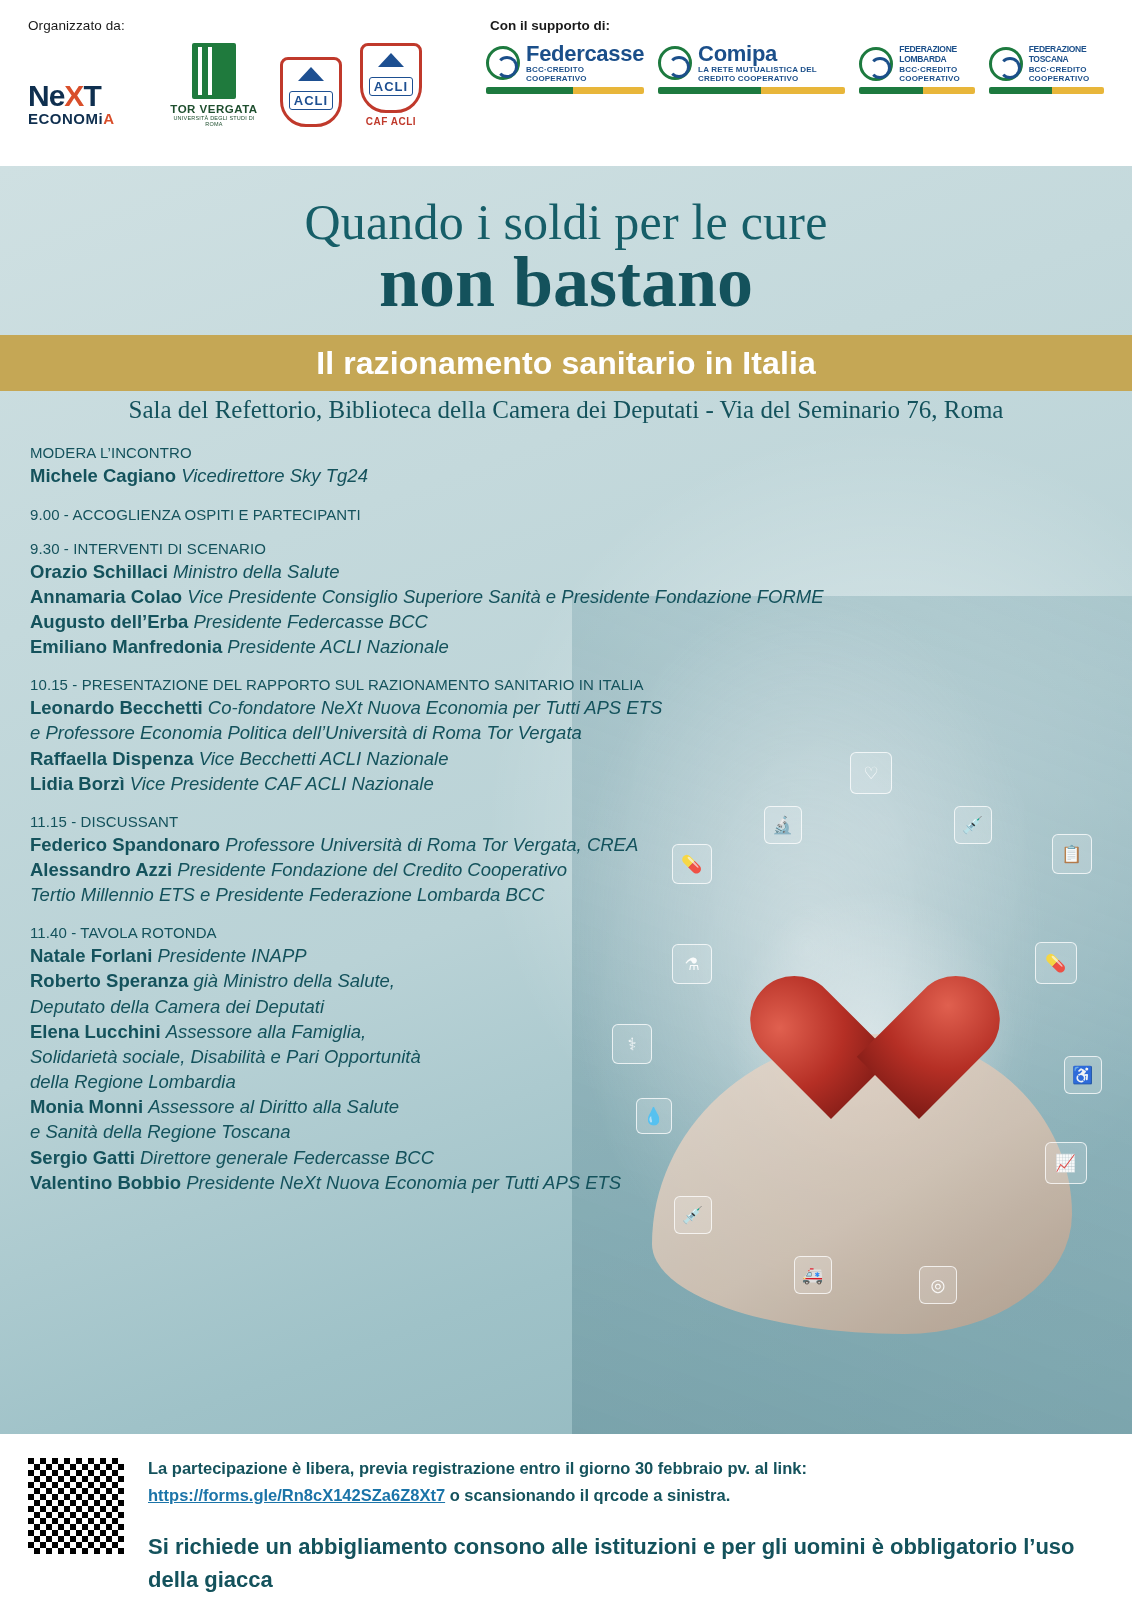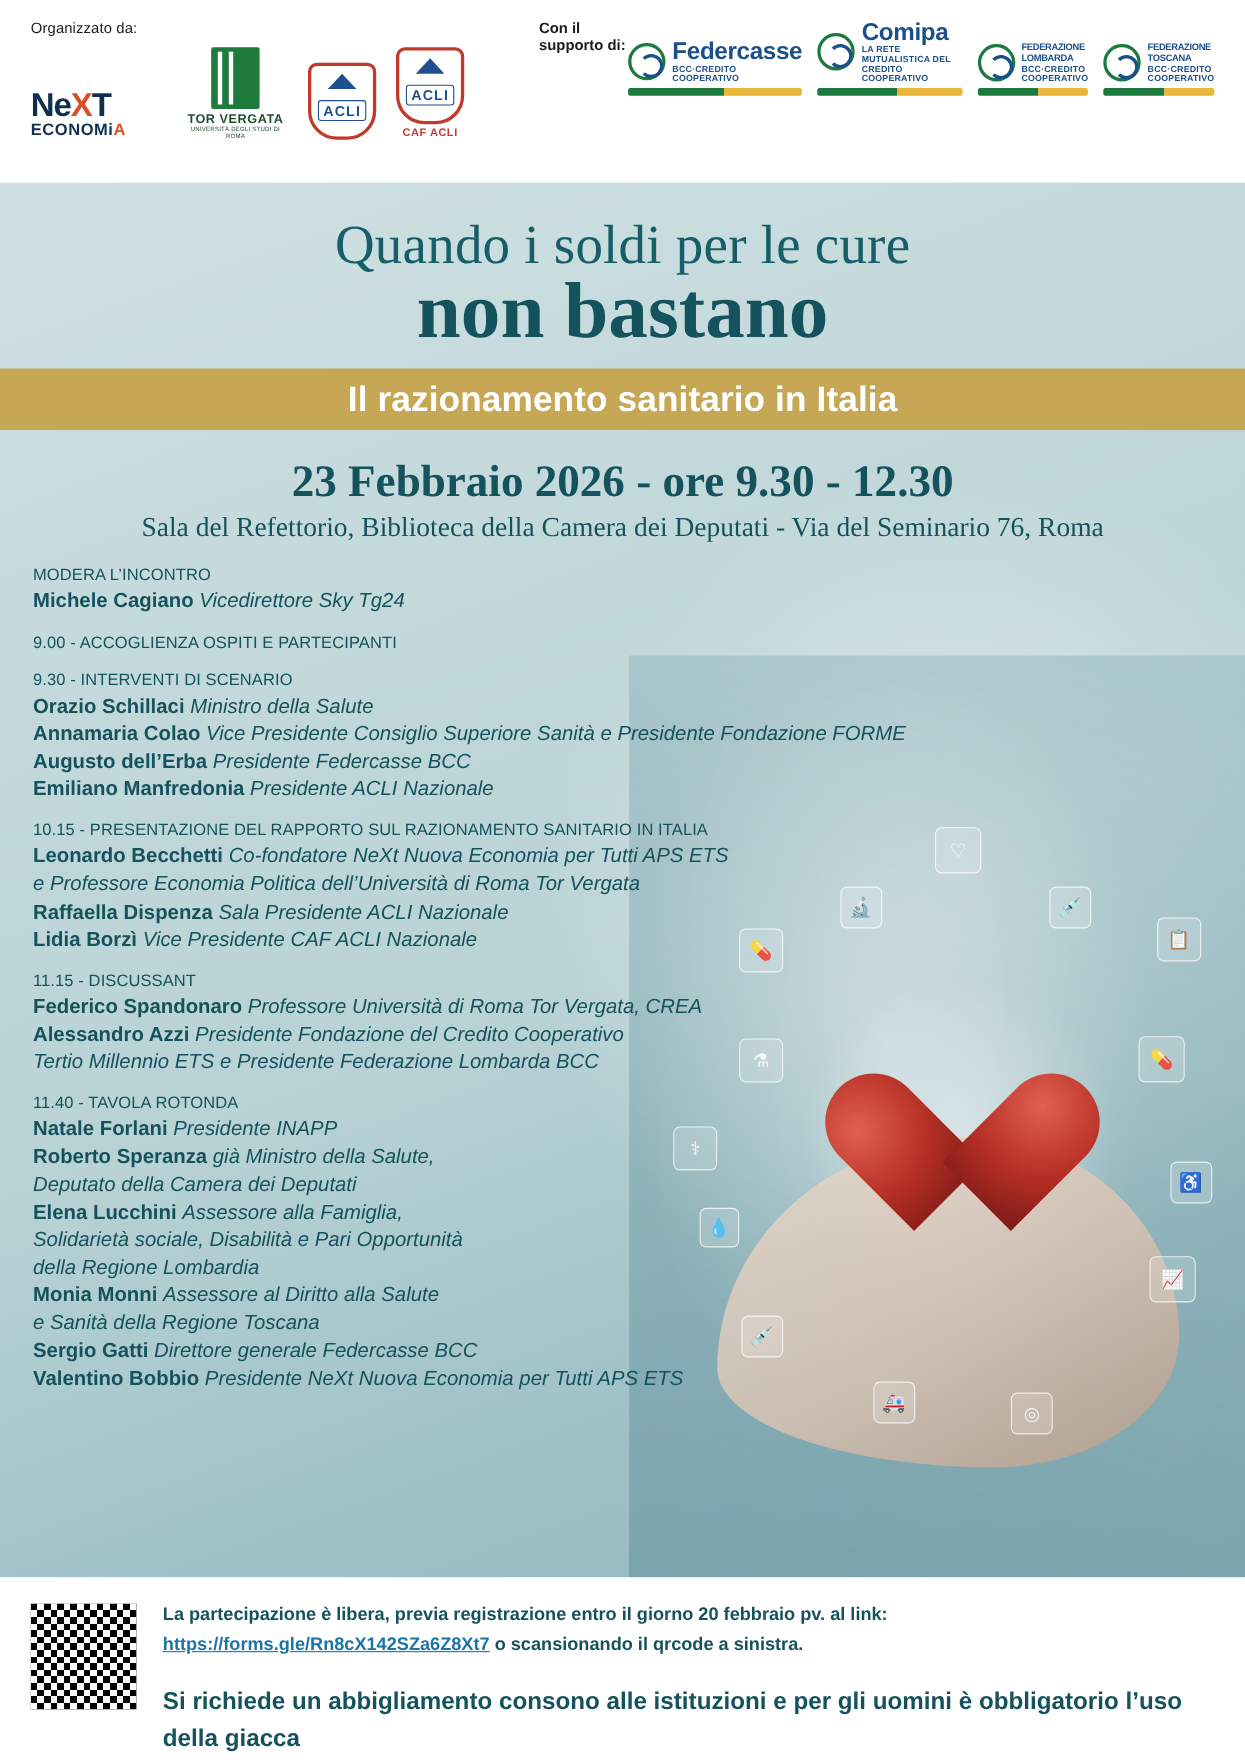--- a/index.html
+++ b/index.html
@@ -80,21 +80,21 @@
     border-right: 13px solid transparent;
     border-bottom: 14px solid #1d4f91;
   }
   .shield-wrap { text-align: center; }
   .shield-wrap .cap {
     font-size: 10px; font-weight: bold; color: #c0392b;
     letter-spacing: .5px; margin-top: 3px;
   }
 
   .support-block {
-    margin-left: 64px; display: flex; flex-direction: row;
+    margin-left: 64px; display: flex; flex-direction: column;
   }
   .support-label {
     font-size: 13.5px; font-weight: bold; color: #1a1a1a;
     margin-bottom: 10px; margin-left: 4px;
   }
   .support-logos { display: flex; align-items: flex-end; gap: 14px; }
   .bcc-logo { display: flex; flex-direction: column; }
   .bcc-row { display: flex; align-items: center; gap: 6px; }
   .bcc-mark {
     width: 34px; height: 34px; border-radius: 50%;
@@ -348,21 +348,20 @@
   <div class="medicon" style="right:175px;bottom:130px;width:38px;height:38px;">◎</div>
 
   <div class="hero-inner">
     <div class="title1">Quando i soldi per le cure</div>
     <div class="title2">non bastano</div>
 
     <div class="subbar">
       <span>Il razionamento sanitario in Italia</span>
     </div>
 
-    <div class="datum">23 Febbraio 2026 - ore 9.30 - 12.30</div>
     <div class="luogo">Sala del Refettorio, Biblioteca della Camera dei Deputati - Via del Seminario 76, Roma</div>
 
     <div class="program">
 
       <div class="blk">
         <div class="sect">MODERA L’INCONTRO</div>
         <div class="line">
           <b>Michele Cagiano</b>
           <i>Vicedirettore Sky Tg24</i>
         </div>
@@ -394,21 +393,21 @@
 
       <div class="blk">
         <div class="sect">10.15 - PRESENTAZIONE DEL RAPPORTO SUL RAZIONAMENTO SANITARIO IN ITALIA</div>
         <div class="line">
           <b>Leonardo Becchetti</b>
           <i>Co-fondatore NeXt Nuova Economia per Tutti APS ETS</i>
         </div>
         <div class="line cont">e Professore Economia Politica dell’Università di Roma Tor Vergata</div>
         <div class="line">
           <b>Raffaella Dispenza</b>
-          <i>Sala Presidente ACLI Nazionale</i>
+          <i>Vice Becchetti ACLI Nazionale</i>
         </div>
         <div class="line">
           <b>Lidia Borzì</b>
           <i>Vice Presidente CAF ACLI Nazionale</i>
         </div>
       </div>
 
       <div class="blk">
         <div class="sect">11.15 - DISCUSSANT</div>
         <div class="line">
@@ -454,19 +453,19 @@
         </div>
       </div>
 
     </div>
   </div>
 </div>
 
 <div class="footer">
   <div class="qr"></div>
   <div class="foot-txt">
-    <div class="l1">La partecipazione è libera, previa registrazione entro il giorno 20 febbraio pv. al link:</div>
+    <div class="l1">La partecipazione è libera, previa registrazione entro il giorno 30 febbraio pv. al link:</div>
     <div class="l2">
       <a class="link" href="#">https://forms.gle/Rn8cX142SZa6Z8Xt7</a><span> o scansionando il qrcode a sinistra.</span>
     </div>
     <div class="l3">Si richiede un abbigliamento consono alle istituzioni e per gli uomini è obbligatorio l’uso della giacca</div>
   </div>
 </div>
 
 </body></html>

